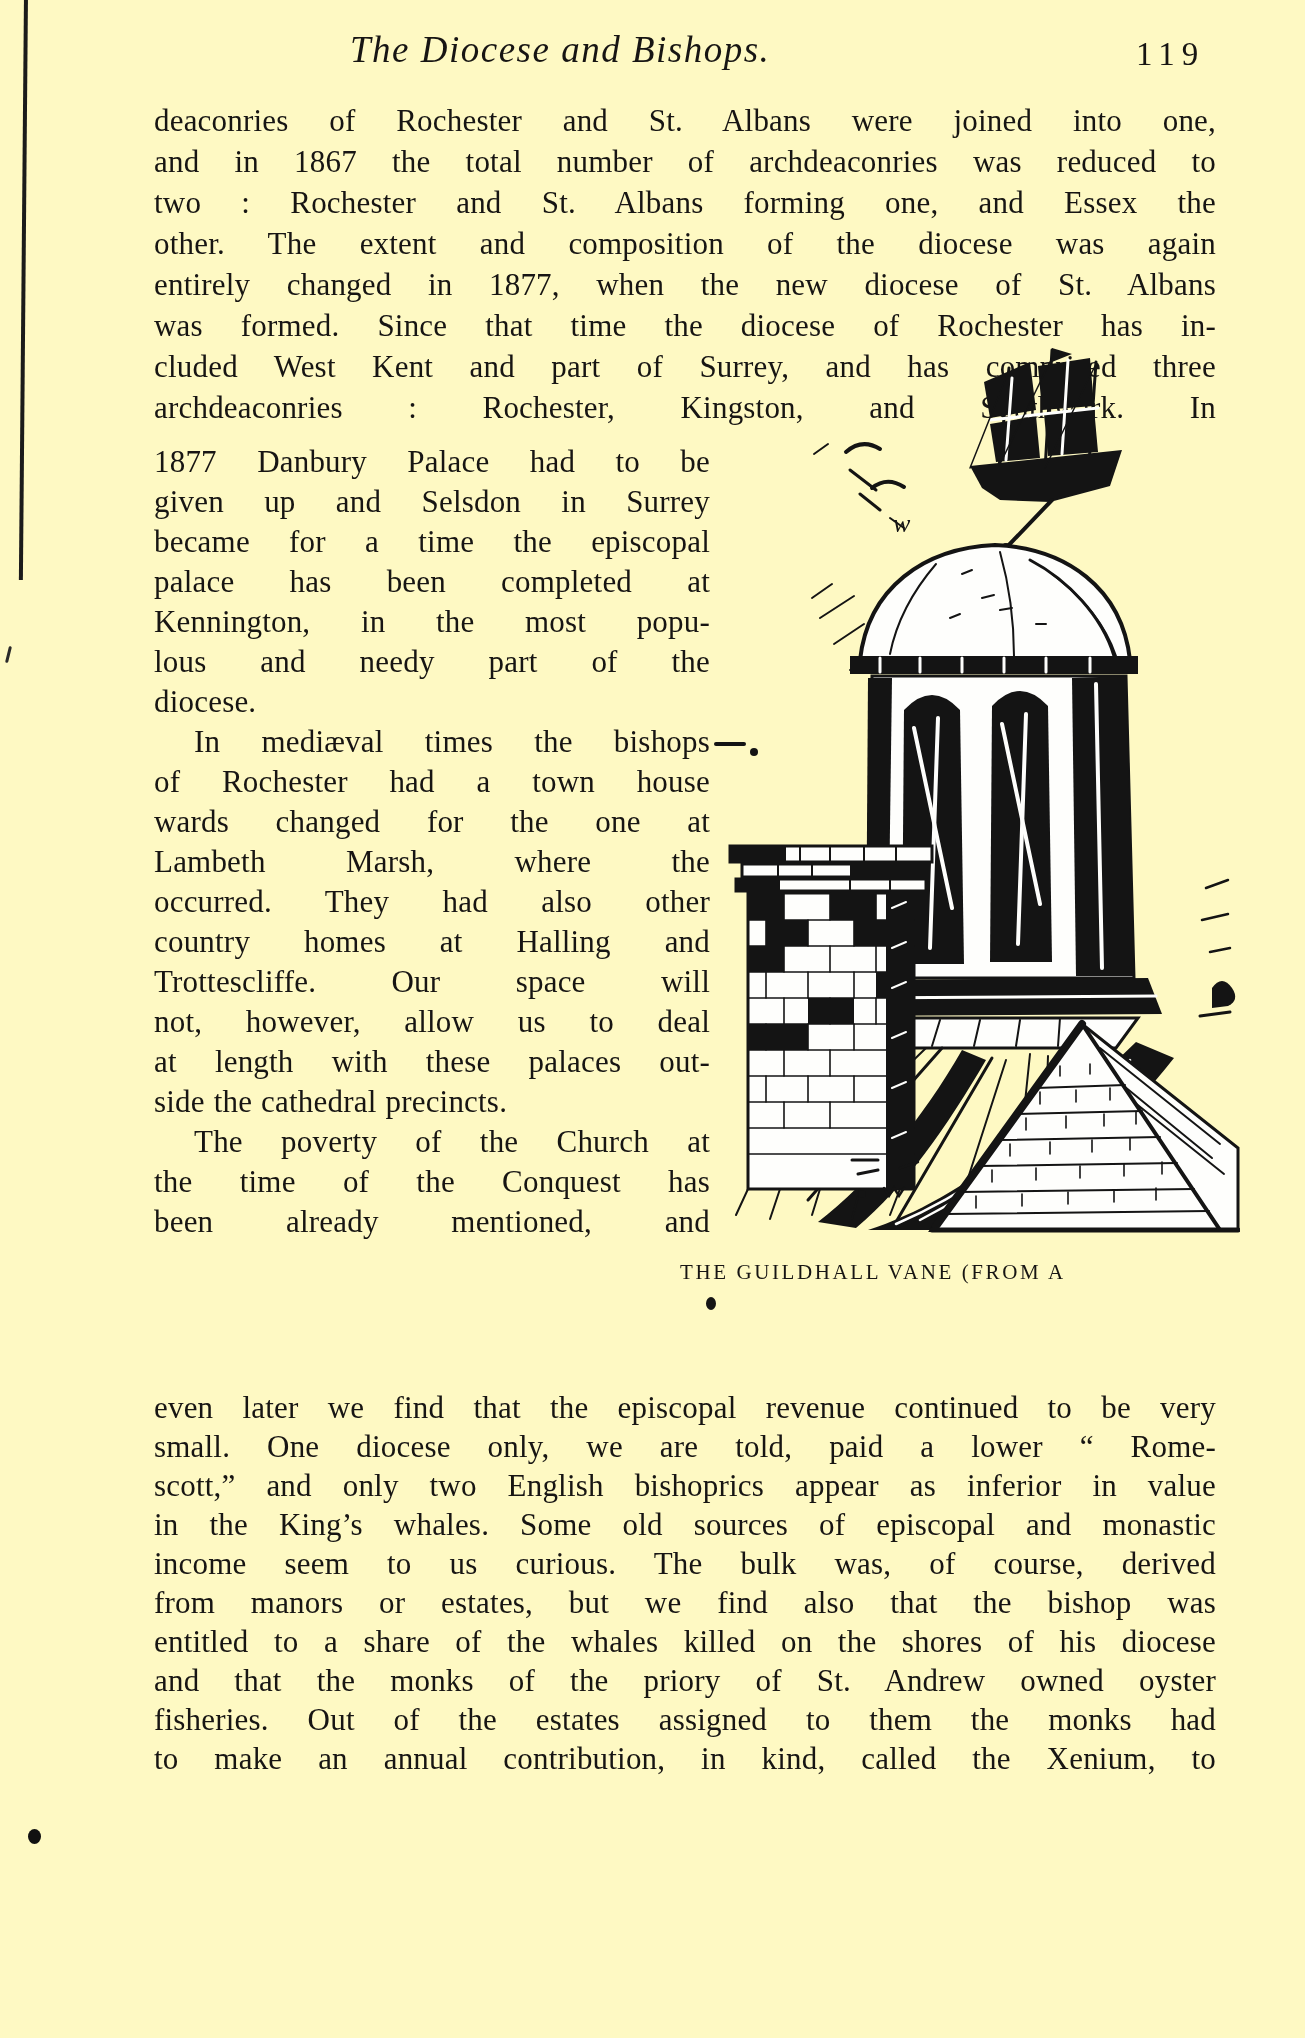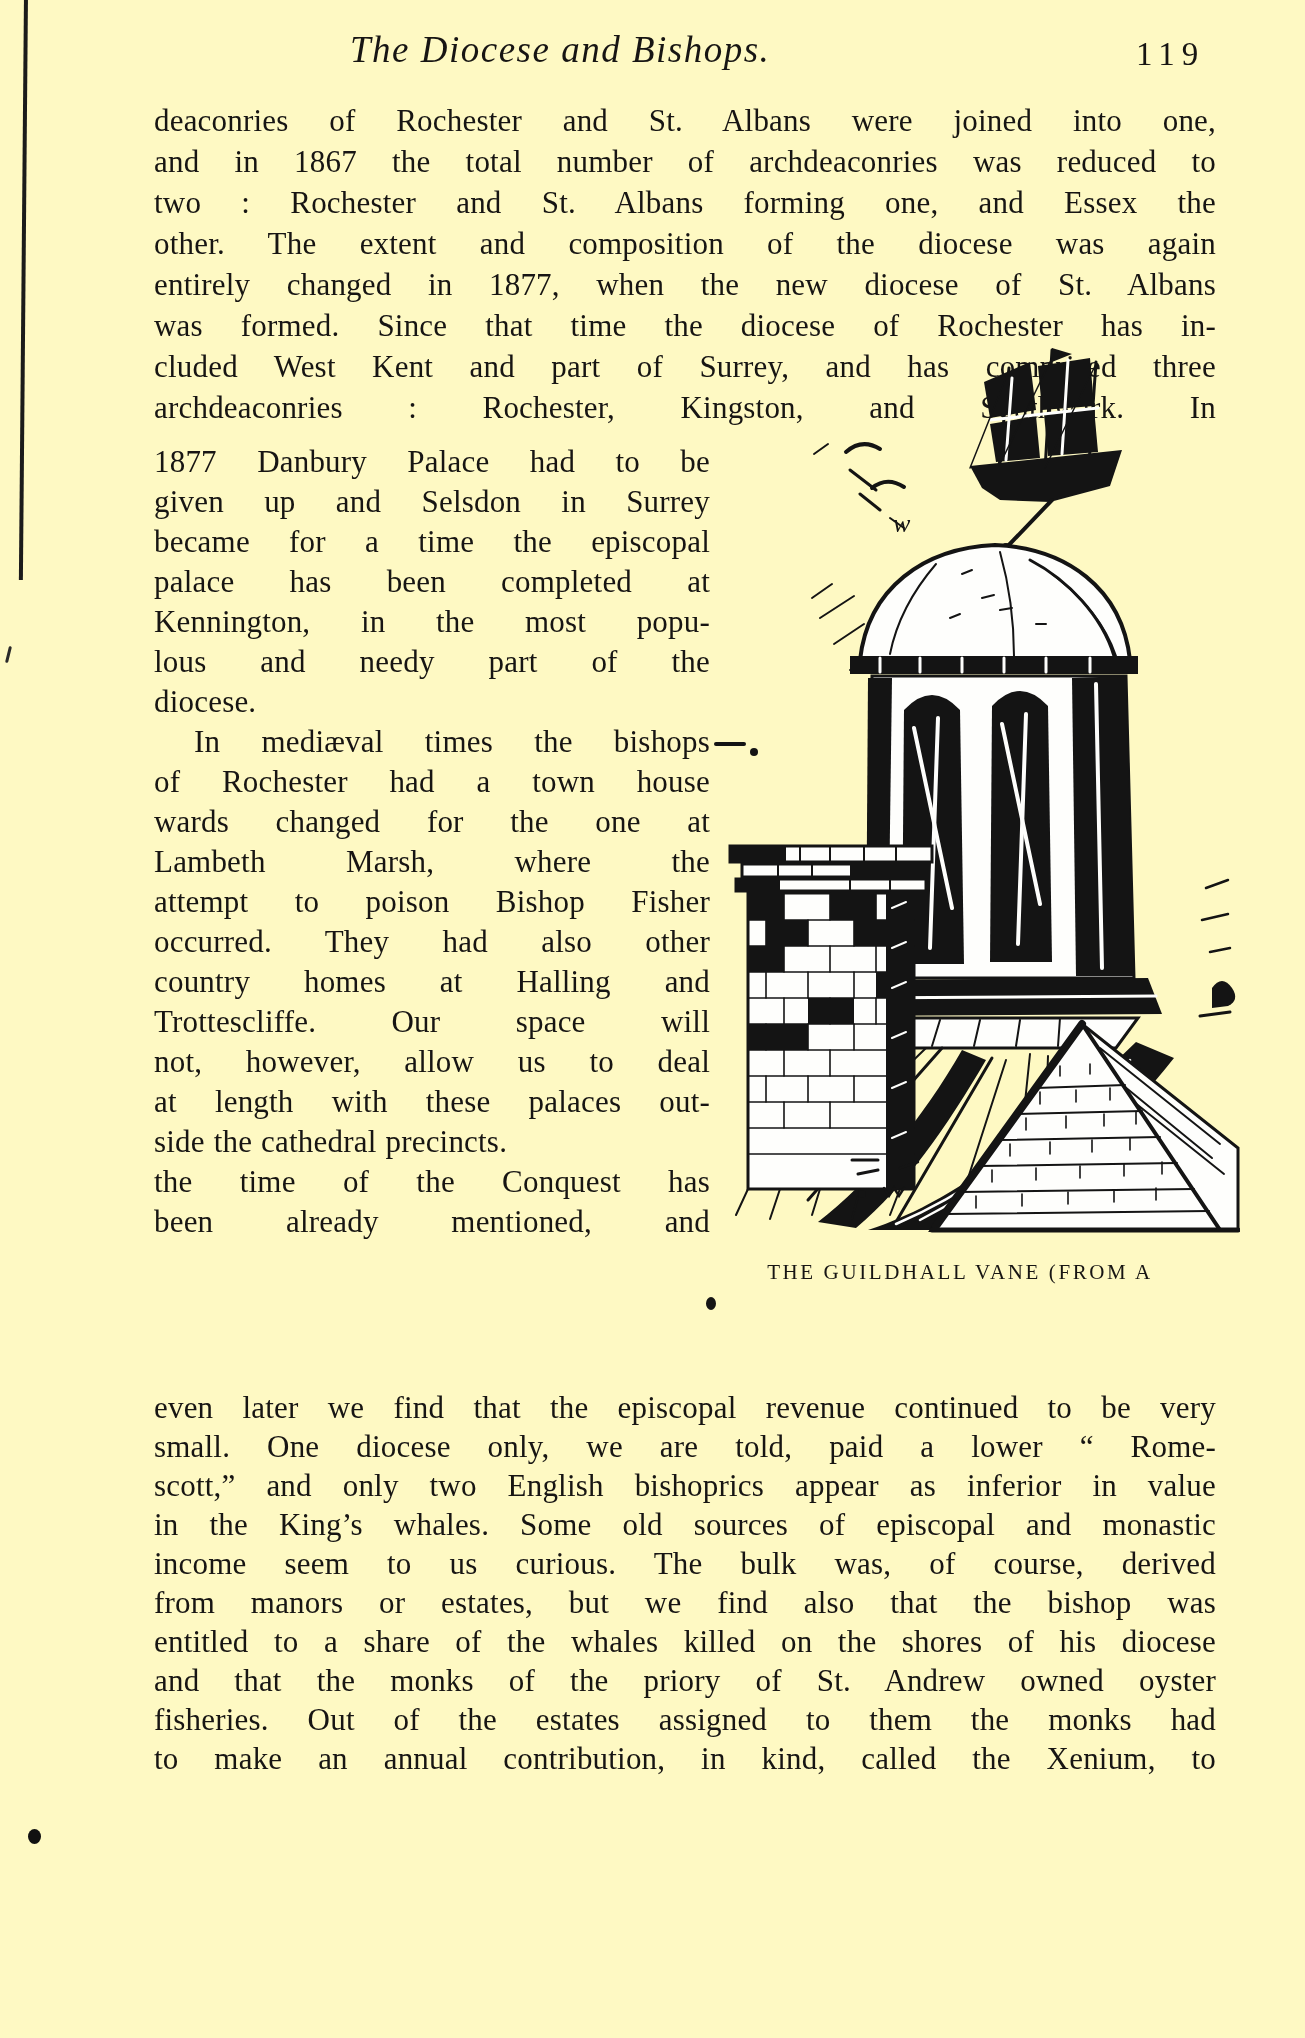--- a/index.html
+++ b/index.html
@@ -21,21 +21,21 @@
     letter-spacing:0.2px;word-spacing:1px;white-space:normal;
   }
   .block .line.no-just{text-align-last:left;}
   .block .line.indent{text-indent:40px;}
   .block-top{left:130px;top:100px;width:1062px;line-height:41px;}
   .block-left{left:130px;top:442px;width:556px;line-height:40px;}
   .block-bottom{left:130px;top:1388px;width:1062px;line-height:39px;}
   figure.vane{position:absolute;left:700px;top:348px;margin:0;padding:0;}
   .caption{
     position:absolute;left:680px;top:1254px;width:560px;
-    text-align:center;font-size:21px;letter-spacing:2.6px;line-height:37px;
+    font-size:21px;letter-spacing:2.6px;line-height:37px;
   }
   .edge-line{
     position:absolute;left:24px;top:-6px;width:4px;height:586px;
     background:#1b1b1b;transform:rotate(.5deg);transform-origin:top center;
   }
   .edge-mark{
     position:absolute;left:7px;top:646px;width:3px;height:17px;
     background:#2a2a2a;transform:rotate(14deg);border-radius:2px;
   }
   .ink-dot{
@@ -205,27 +205,27 @@
       <div class="line">given up and Selsdon in Surrey</div>
       <div class="line">became for a time the episcopal</div>
       <div class="line">palace has been completed at</div>
       <div class="line">Kennington, in the most popu-</div>
       <div class="line">lous and needy part of the</div>
       <div class="line no-just">diocese.</div>
       <div class="line indent">In mediæval times the bishops</div>
       <div class="line">of Rochester had a town house</div>
       <div class="line">wards changed for the one at</div>
       <div class="line">Lambeth Marsh, where the</div>
-      <div class="line">attempt to poison Bishop Fisher</div>
       <div class="line">occurred. They had also other</div>
       <div class="line">country homes at Halling and</div>
       <div class="line">Trottescliffe. Our space will</div>
       <div class="line">not, however, allow us to deal</div>
       <div class="line">at length with these palaces out-</div>
       <div class="line no-just">side the cathedral precincts.</div>
+      <div class="line indent">The poverty of the Church at</div>
       <div class="line">the time of the Conquest has</div>
       <div class="line">been already mentioned, and</div>
     </div>
 
   <div class="ink-bullet"></div>
 
   <div class="caption">
     <div>THE GUILDHALL VANE (FROM A</div>
   </div>
 

